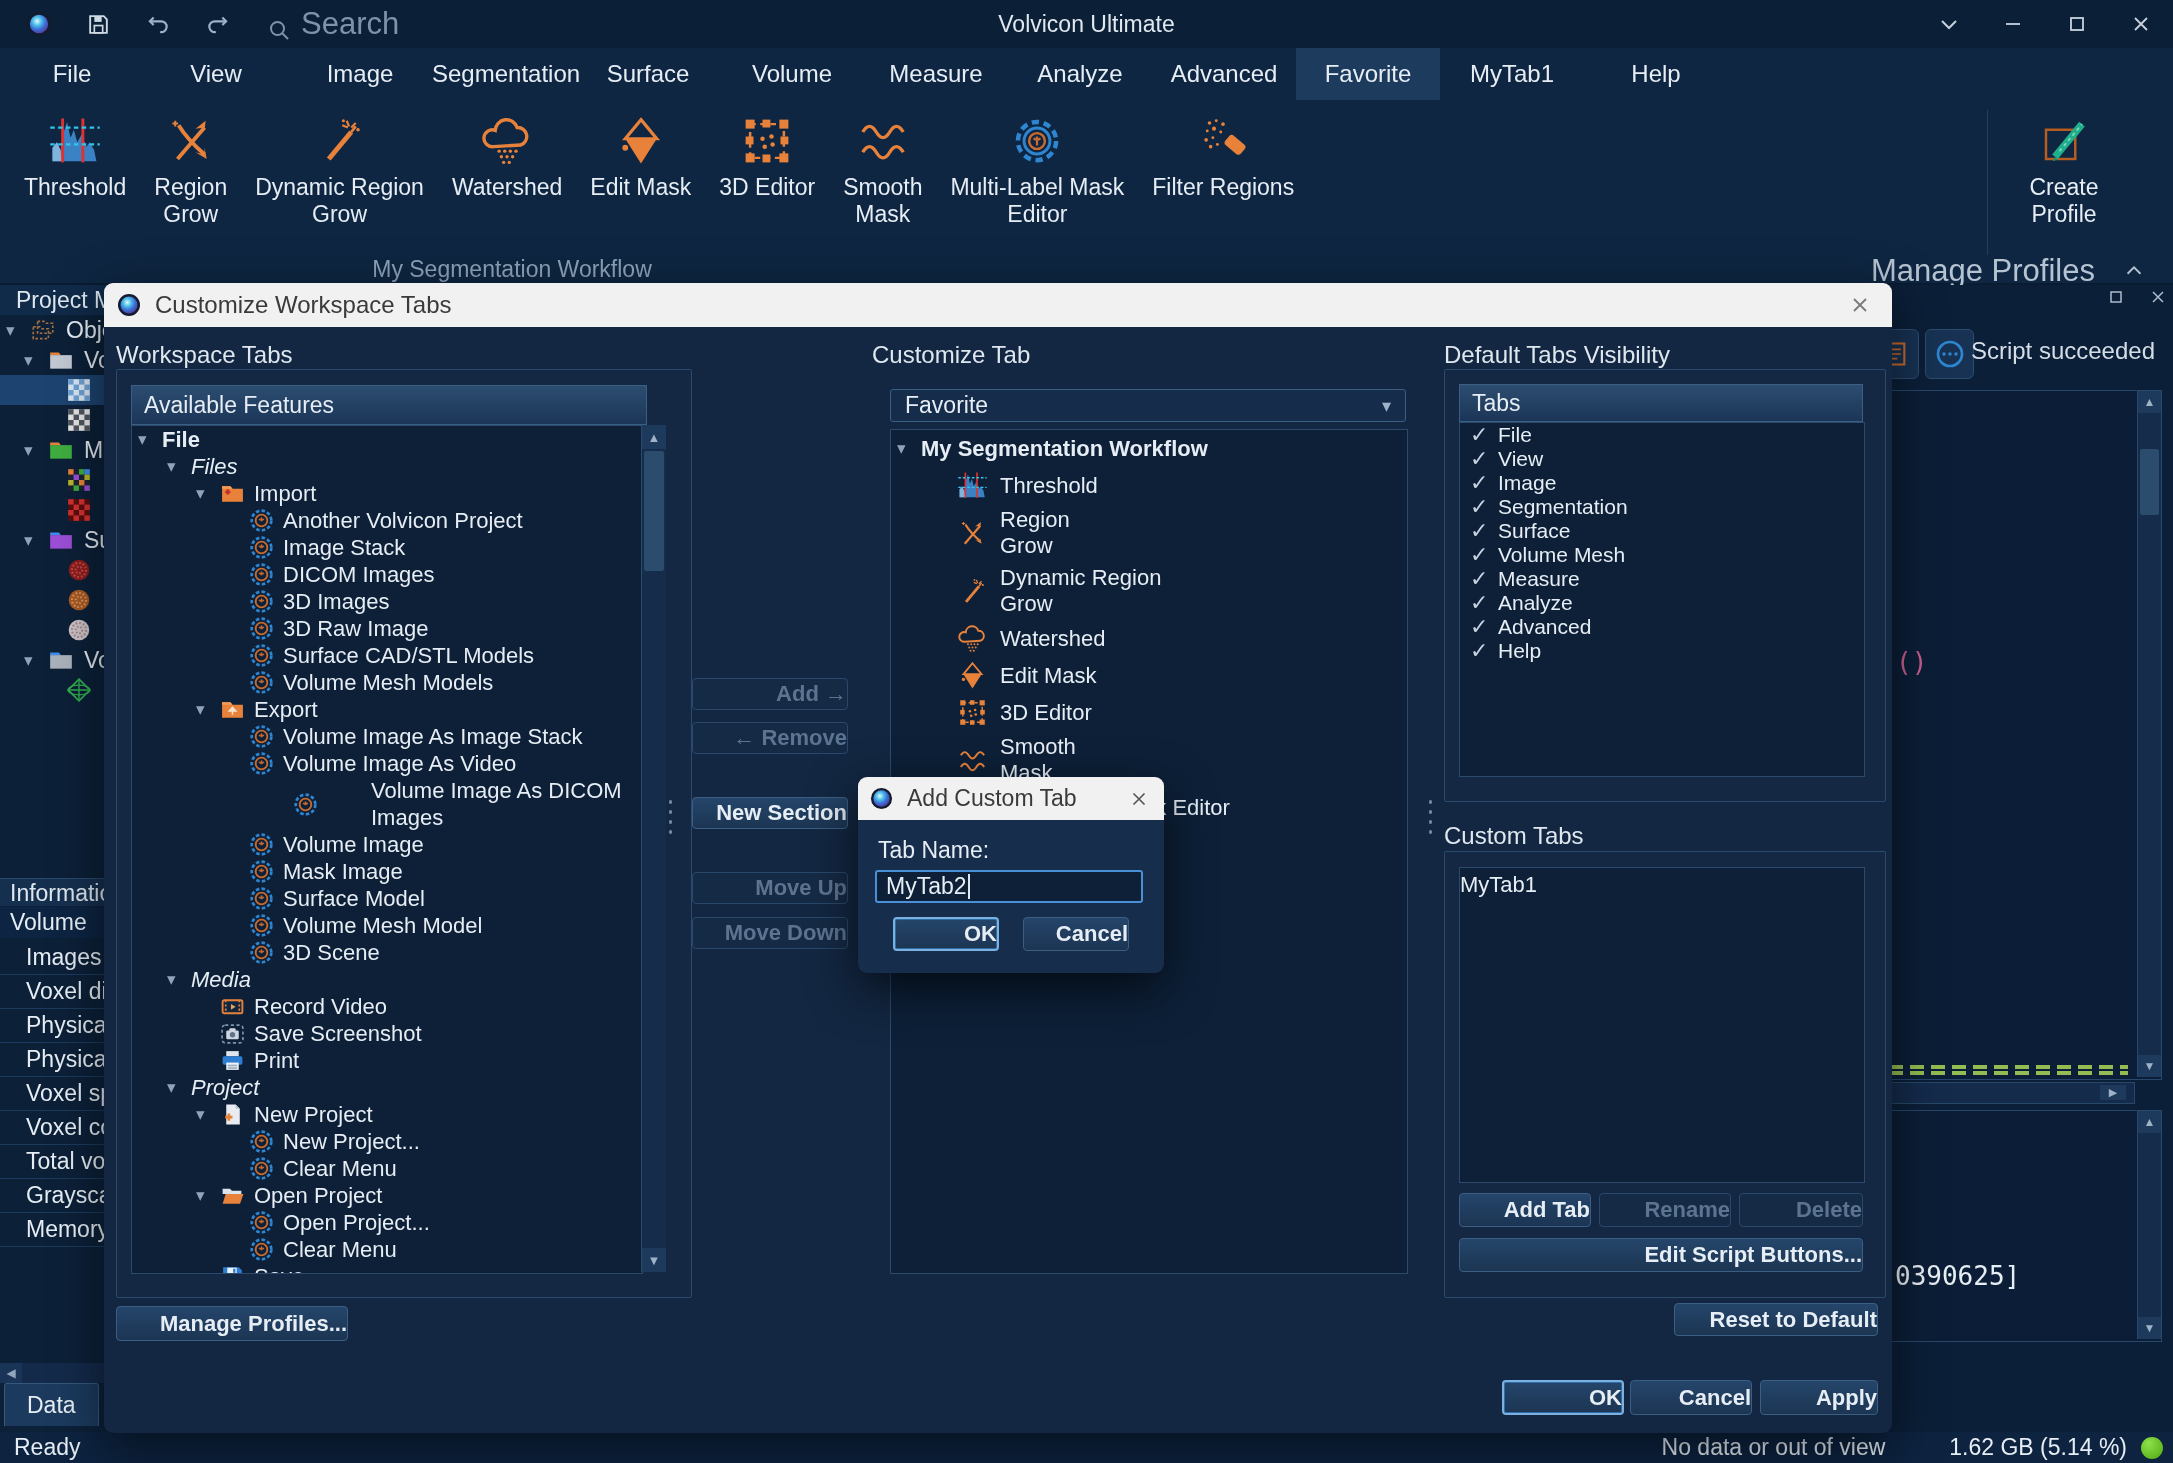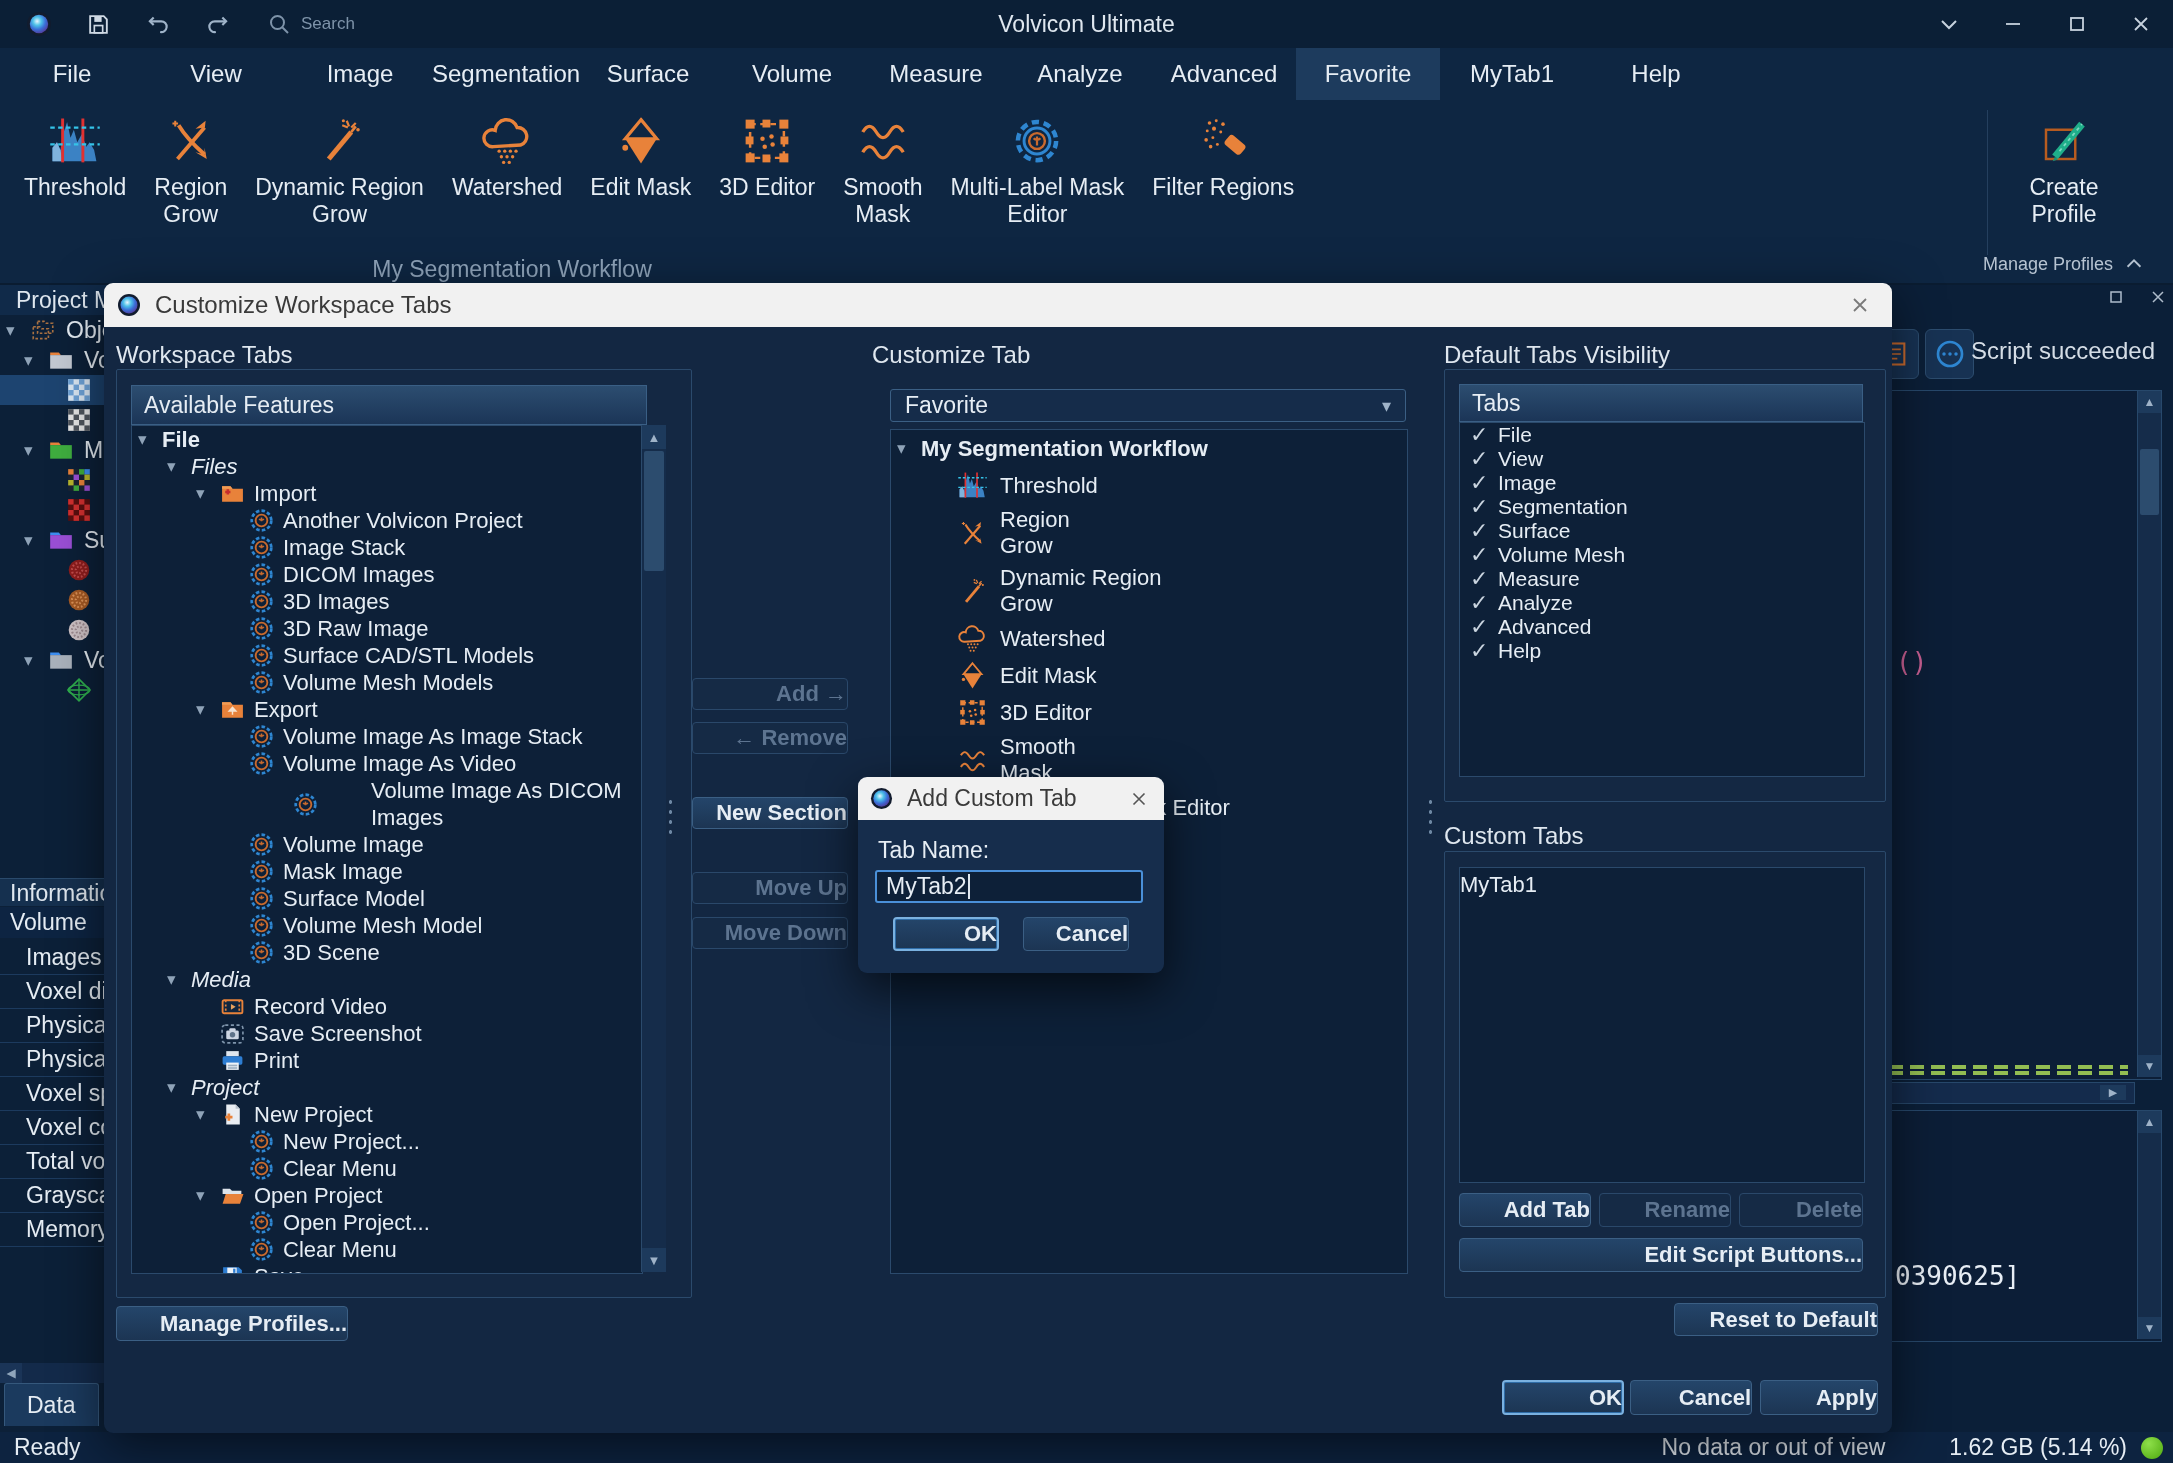--- a/index.html
+++ b/index.html
@@ -6,40 +6,40 @@
   body{
     width:2173px;height:1463px;position:relative;overflow:hidden;
     background:#0a1c31;color:#e6edf4;
     font-family:"Liberation Sans","DejaVu Sans",sans-serif;
     -webkit-font-smoothing:antialiased;
   }
   svg{display:block;}
   
   .titlebar{position:absolute;left:0;top:0;width:2173px;height:48px;background:#0b1f36;display:flex;align-items:center;}
   .qat{display:flex;align-items:center;gap:34px;margin-left:26px;color:#9fb3c8;}
-  .search{display:flex;align-items:center;gap:10px;color:#7e93a9;font-size:17px;margin-left:36px;}
+  .search{display:flex;align-items:flex-end;gap:10px;color:#7e93a9;font-size:31px;margin-left:36px;}
   .apptitle{position:absolute;left:0;right:0;text-align:center;font-size:23px;color:#dfe7ef;pointer-events:none;}
   .wincontrols{margin-left:auto;display:flex;align-items:center;}
   .wc{width:64px;height:48px;display:flex;align-items:center;justify-content:center;color:#c7d2de;}
   
   .menubar{position:absolute;left:0;top:48px;width:2173px;height:52px;background:#0e2642;display:flex;}
   .mitem{width:144px;height:52px;line-height:52px;text-align:center;font-size:24px;color:#e6edf4;}
   .mitem.active{background:#1d3b5d;}
   
   .ribbon{position:absolute;left:0;top:100px;width:2173px;height:183px;background:#0e2642;}
   .rtools{position:absolute;left:10px;top:8px;display:flex;align-items:flex-start;}
   .rtool{display:flex;flex-direction:column;align-items:center;padding:0 14px;}
   .rtool svg{width:54px;height:54px;margin:6px 0 6px 0;}
   .rtool .rlabel{font-size:23px;line-height:27px;text-align:center;color:#e6edf4;white-space:pre-line;}
   .rgroup-label{position:absolute;left:142px;top:156px;width:740px;text-align:center;font-size:23px;color:#8ea3b9;}
   .rsep{position:absolute;left:1987px;top:10px;width:1px;height:145px;background:#243f5e;}
   .create-profile{position:absolute;left:1998px;top:8px;width:132px;display:flex;flex-direction:column;align-items:center;}
   .create-profile svg{width:54px;height:54px;margin:6px 0;}
   .create-profile .rlabel{font-size:23px;line-height:27px;text-align:center;white-space:pre-line;}
-  .manage-profiles{position:absolute;right:28px;top:153px;display:flex;align-items:center;gap:10px;color:#b6c3d1;font-size:18px;}
+  .manage-profiles{position:absolute;right:28px;top:153px;display:flex;align-items:center;gap:28px;color:#b6c3d1;font-size:31px;}
   
   .left-panel{position:absolute;left:0;top:285px;width:300px;height:1147px;background:#0c2038;}
   .lp-header{position:absolute;left:0;top:0;width:300px;height:30px;background:#102a49;font-size:23px;color:#dfe7ef;padding-left:16px;line-height:30px;box-sizing:border-box;}
   .ptree{position:absolute;left:0;top:30px;width:300px;}
   .ptree .trow{height:30px;display:flex;align-items:center;font-size:23px;}
   .ptree .trow.sel{background:#1d4470;}
   .ptree .ticon{width:26px;height:26px;margin-right:10px;flex:none;}
   .info-title{position:absolute;left:0;top:593px;width:300px;height:28px;background:#15304f;border-top:1px solid #2a4a6c;font-size:23px;color:#dfe7ef;line-height:28px;padding-left:10px;box-sizing:border-box;}
   .info-section{position:absolute;left:0;top:622px;width:300px;height:31px;background:#0d2442;font-size:23px;line-height:31px;padding-left:10px;box-sizing:border-box;}
   .info-rows{position:absolute;left:0;top:656px;width:300px;}

